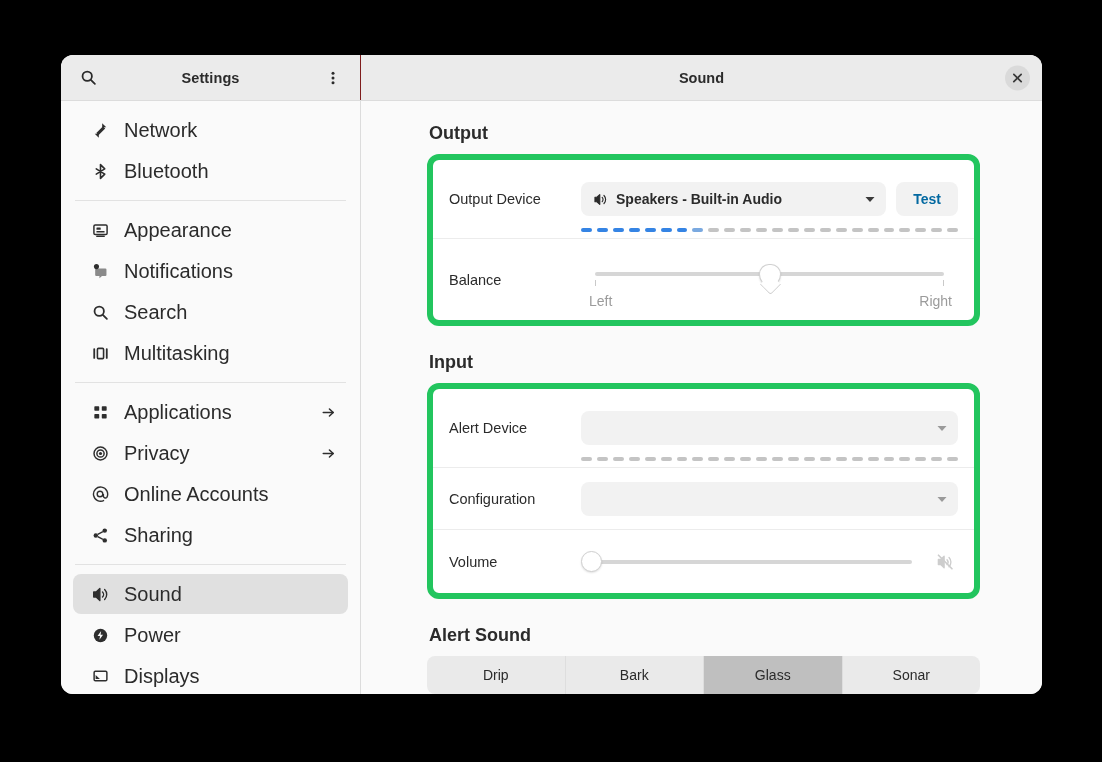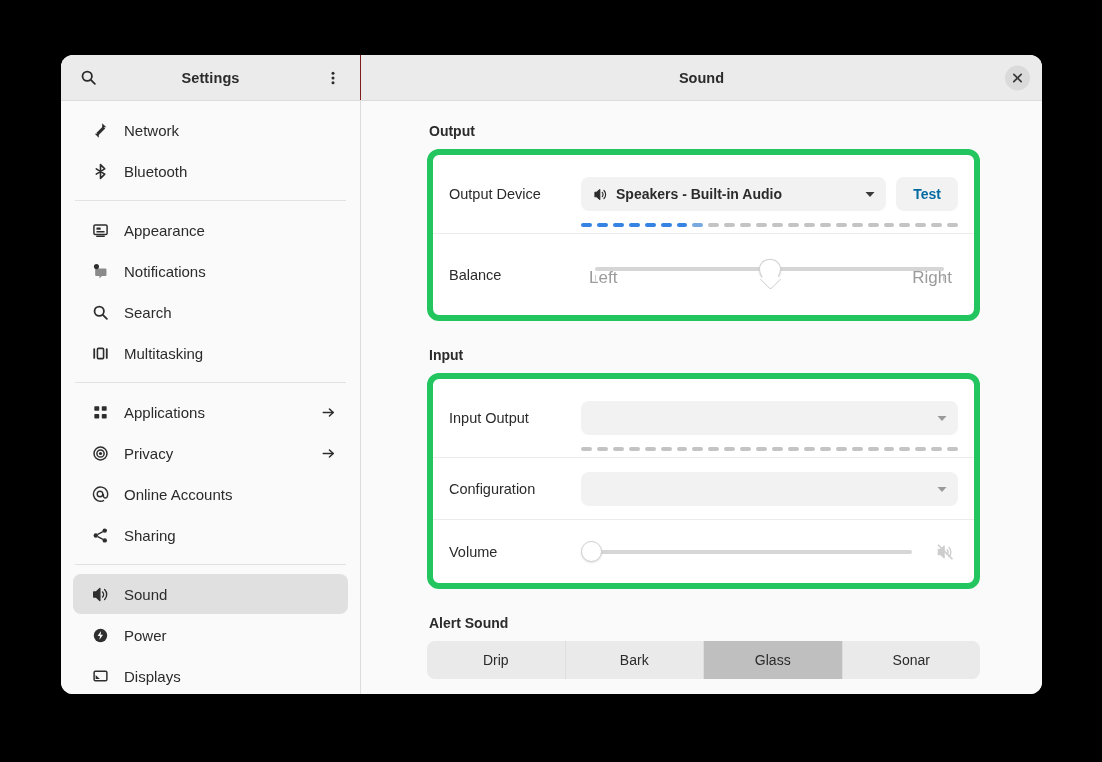--- a/index.html
+++ b/index.html
@@ -109,39 +109,39 @@
   }
   .nav-item.selected { background: #e0e0e0; }
   .nav-icon {
     width: 22px; height: 22px;
     display: flex; align-items: center; justify-content: center;
     margin-right: 13px;
     color: #2e2e2e;
     flex-shrink: 0;
   }
   .nav-label {
-    font-size: 15px;
+    font-size: 20px;
     color: #2b2b2b;
     flex: 1;
     white-space: nowrap;
   }
   .nav-arrow {
     color: #2e2e2e;
     display: flex; align-items: center;
   }
 
   
   #main {
     flex: 1;
     background: #fafafa;
     overflow: hidden;
     padding: 22px 62px 0 66px;
   }
   .section-title {
-    font-size: 14px;
+    font-size: 18px;
     font-weight: bold;
     color: #2b2b2b;
     margin: 0 0 10px 2px;
   }
   .section-title.spaced { margin-top: 26px; }
 
   .card {
     background: #ffffff;
     border: 6px solid #22c55e;
     border-radius: 12px;
@@ -259,22 +259,22 @@
     border-radius: 0 0 3px 0;
   }
   .bal-tick {
     position: absolute;
     top: 22px;
     width: 1px; height: 6px;
     background: #c9c9c9;
   }
   .bal-endlabel {
     position: absolute;
-    top: 15px;
-    font-size: 17px;
+    top: 35px;
+    font-size: 14px;
     color: #9b9b9b;
   }
 
   
   .vol-wrap { flex: 1; position: relative; height: 26px; display: flex; align-items: center; }
   .vol-track {
     position: absolute;
     left: 10px; right: 46px; top: 11px;
     height: 4px;
     background: #d6d6d6;
@@ -585,21 +585,21 @@
             </div>
           </div>
         </div>
       </div>
 
       <div class="section-title spaced">Input</div>
 
       <div class="card">
 
         <div class="row" style="min-height:78px;">
-          <div class="row-label">Input Output</div>
+          <div class="row-label">Alert Device</div>
           <div class="row-body">
             <div class="combo">
               <span class="combo-text"></span>
               <span class="combo-arrow dim">
                 <svg width="12" height="12" viewBox="0 0 12 12" fill="#9a9a9a">
                     <polygon points="1.5,4 10.5,4 6,9"></polygon>
                   </svg>
               </span>
             </div>
           </div>

